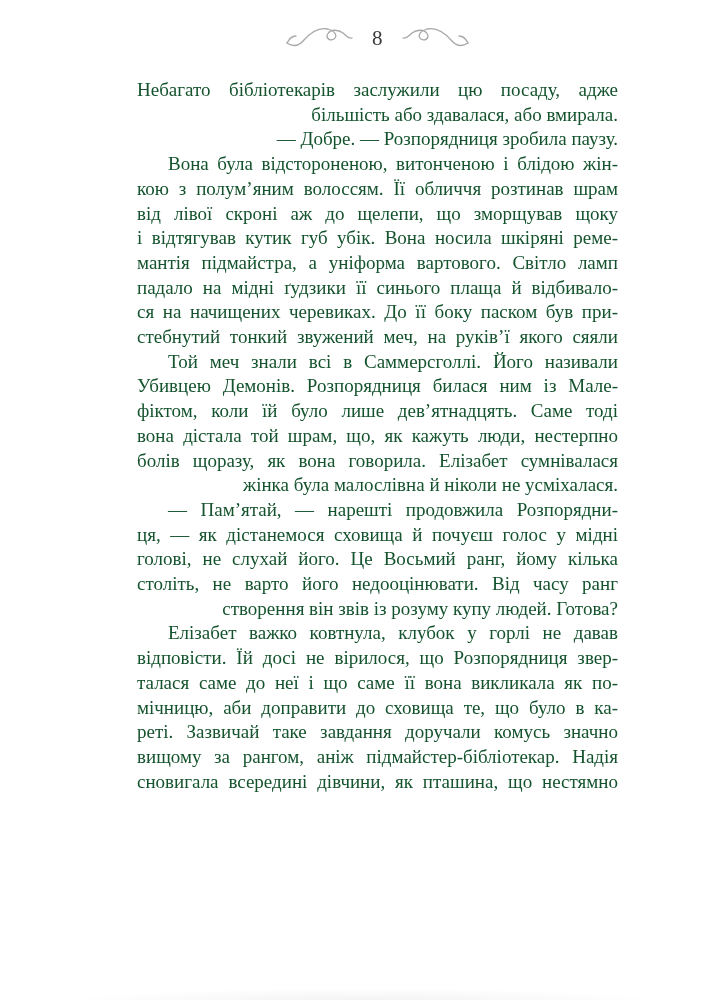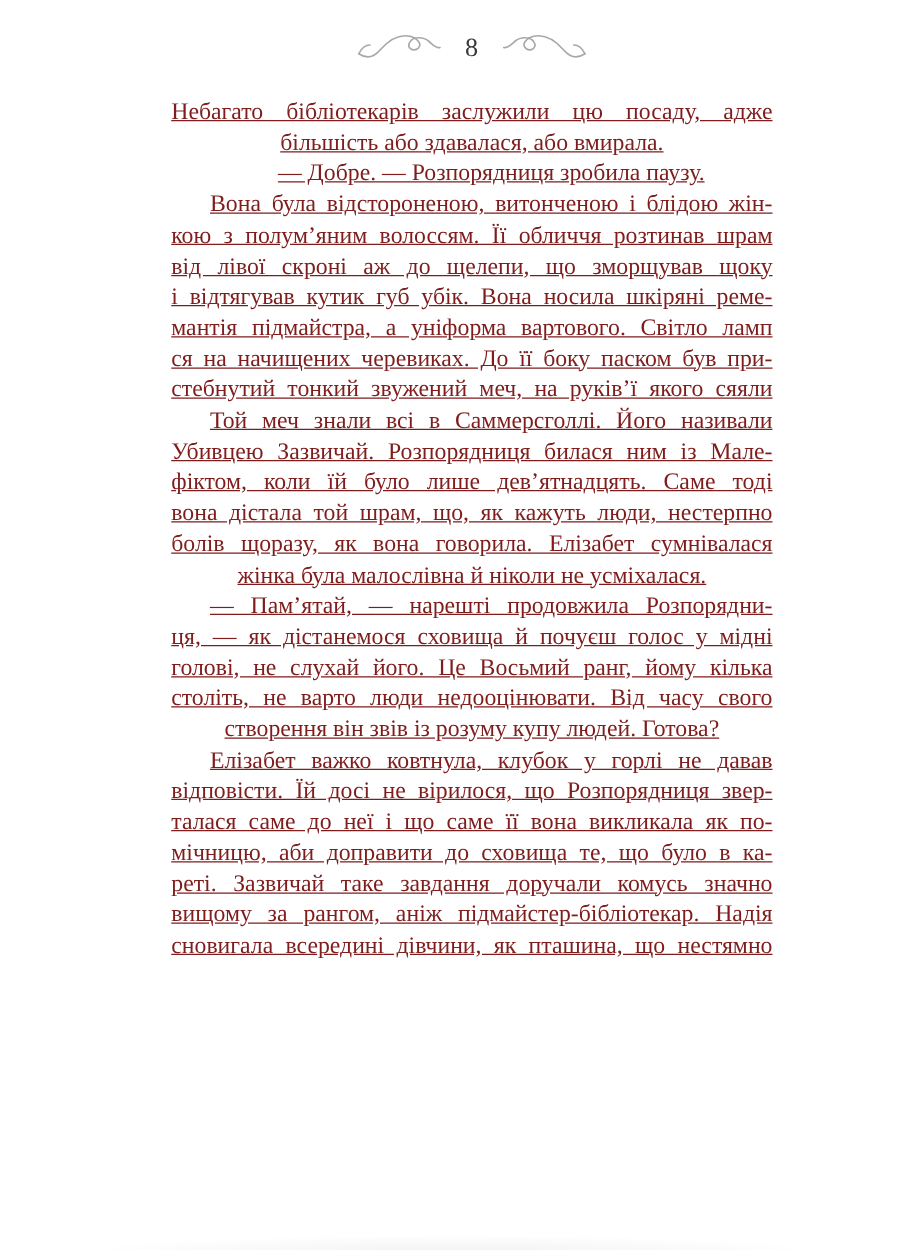--- a/index.html
+++ b/index.html
@@ -61,21 +61,21 @@
     position: absolute;
     left: 137px;
     top: 78px;
     width: 481px;
     color: #2b2b2b;
     font-size: 19px;
     line-height: 24.7px;
   }
   .paragraph { margin: 0; }
   .line {
-    text-align: center;
+    text-align: right;
   }
   .line.fill {
     text-align: justify;
     text-align-last: justify;
   }
   .line.indent {
     text-indent: 31px;
   }
 </style>
 </head>
@@ -92,50 +92,51 @@
     <div class="page-number" style="color: rgb(58, 58, 58);">8</div>
 
     <svg class="flourish" viewBox="0 0 68 28" aria-hidden="true">
       <g transform="translate(68,0) scale(-1,1)">
         <path d="M1,19 C7,23 13,22 18,16 C25,8 33,3 42,5 C49,7 52,12 48,15 C44,17.5 39,14 42,9.5 C44.5,5.5 52,5 57,9 C60,11.5 63,15 66,14" style="stroke: rgb(168, 168, 168);"></path>
         <path d="M1,19 C3,15 6,12 10,12" style="stroke: rgb(168, 168, 168);"></path>
       </g>
     </svg>
   </header>
 
-  <main class="text-block" style="color: #7f1d1d; text-decoration: underline;">
+  <main class="text-block" style="color: #14532d;">
       <div class="paragraph">
         <div class="line fill">Небагато бібліотекарів заслужили цю посаду, адже</div>
         <div class="line">більшість або здавалася, або вмирала.</div>
       </div>
       <div class="paragraph">
         <div class="line indent">— Добре. — Розпорядниця зробила паузу.</div>
       </div>
       <div class="paragraph">
         <div class="line fill indent">Вона була відстороненою, витонченою і блідою жін-</div>
         <div class="line fill">кою з полум’яним волоссям. Її обличчя розтинав шрам</div>
         <div class="line fill">від лівої скроні аж до щелепи, що зморщував щоку</div>
         <div class="line fill">і відтягував кутик губ убік. Вона носила шкіряні реме-</div>
         <div class="line fill">мантія підмайстра, а уніформа вартового. Світло ламп</div>
+        <div class="line fill">падало на мідні ґудзики її синього плаща й відбивало-</div>
         <div class="line fill">ся на начищених черевиках. До її боку паском був при-</div>
         <div class="line fill">стебнутий тонкий звужений меч, на руків’ї якого сяяли</div>
       </div>
       <div class="paragraph">
         <div class="line fill indent">Той меч знали всі в Саммерсголлі. Його називали</div>
-        <div class="line fill">Убивцею Зазвичай. Розпорядниця билася ним із Мале-</div>
+        <div class="line fill">Убивцею Демонів. Розпорядниця билася ним із Мале-</div>
         <div class="line fill">фіктом, коли їй було лише дев’ятнадцять. Саме тоді</div>
         <div class="line fill">вона дістала той шрам, що, як кажуть люди, нестерпно</div>
         <div class="line fill">болів щоразу, як вона говорила. Елізабет сумнівалася</div>
         <div class="line">жінка була малослівна й ніколи не усміхалася.</div>
       </div>
       <div class="paragraph">
         <div class="line fill indent">— Пам’ятай, — нарешті продовжила Розпорядни-</div>
         <div class="line fill">ця, — як дістанемося сховища й почуєш голос у мідні</div>
         <div class="line fill">голові, не слухай його. Це Восьмий ранг, йому кілька</div>
-        <div class="line fill">століть, не варто люди недооцінювати. Від часу свого</div>
+        <div class="line fill">століть, не варто його недооцінювати. Від часу ранг</div>
         <div class="line">створення він звів із розуму купу людей. Готова?</div>
       </div>
       <div class="paragraph">
         <div class="line fill indent">Елізабет важко ковтнула, клубок у горлі не давав</div>
         <div class="line fill">відповісти. Їй досі не вірилося, що Розпорядниця звер-</div>
         <div class="line fill">талася саме до неї і що саме її вона викликала як по-</div>
         <div class="line fill">мічницю, аби доправити до сховища те, що було в ка-</div>
         <div class="line fill">реті. Зазвичай таке завдання доручали комусь значно</div>
         <div class="line fill">вищому за рангом, аніж підмайстер-бібліотекар. Надія</div>
         <div class="line fill">сновигала всередині дівчини, як пташина, що нестямно</div>

